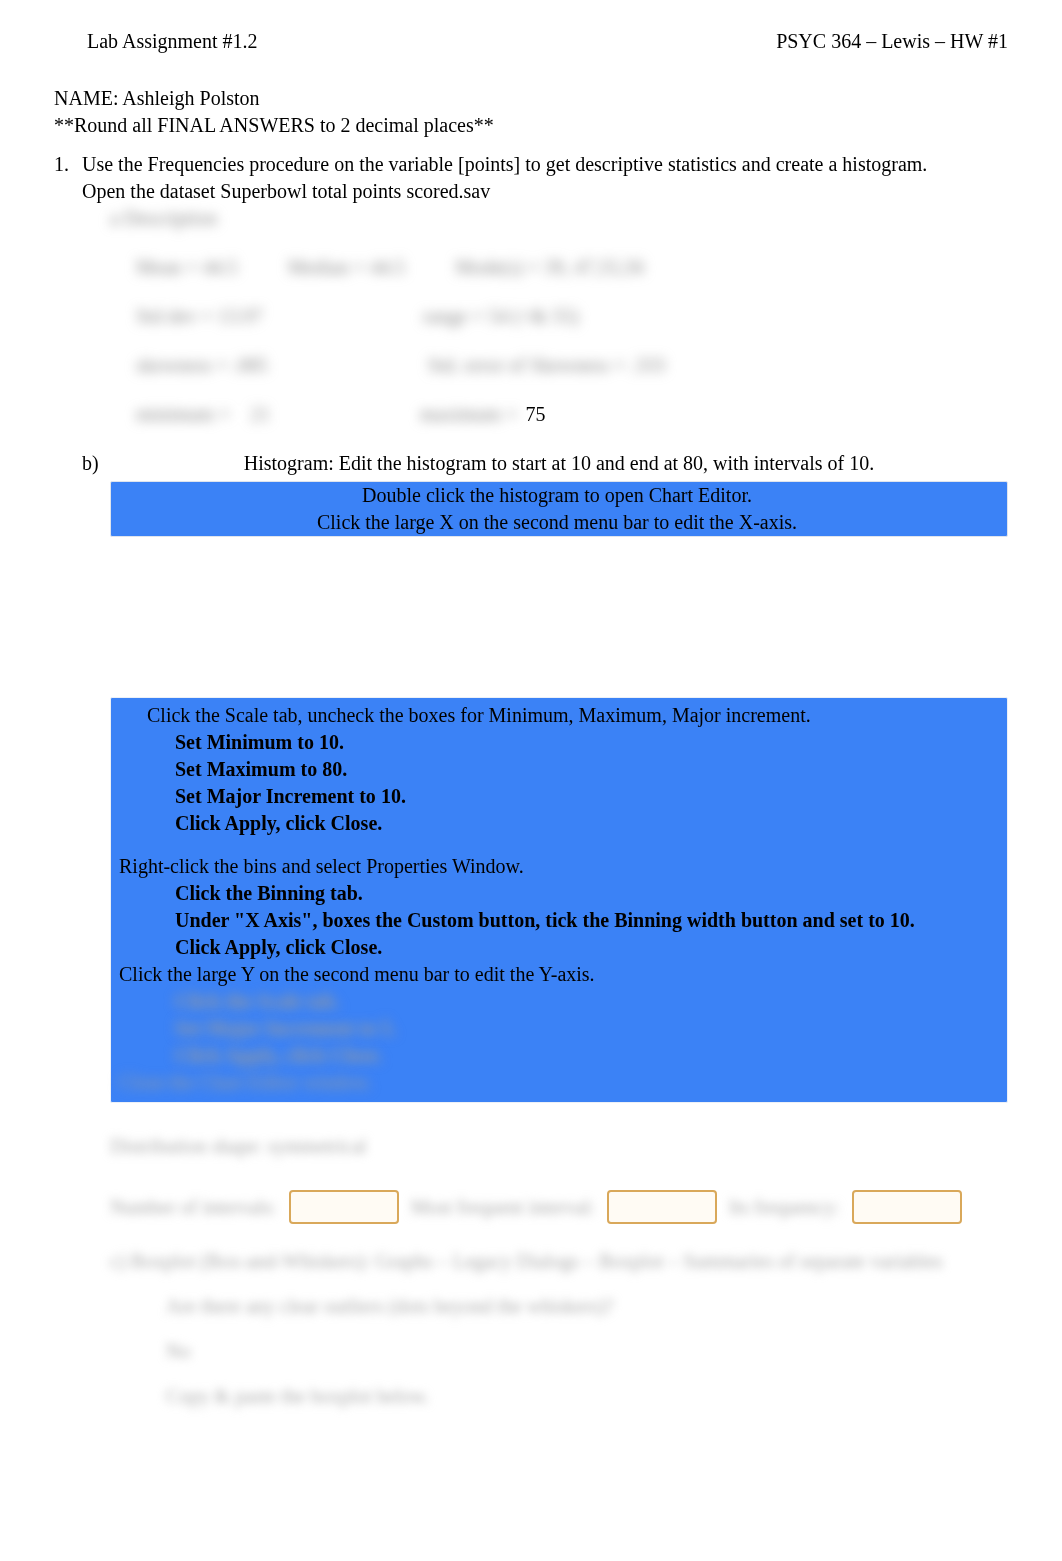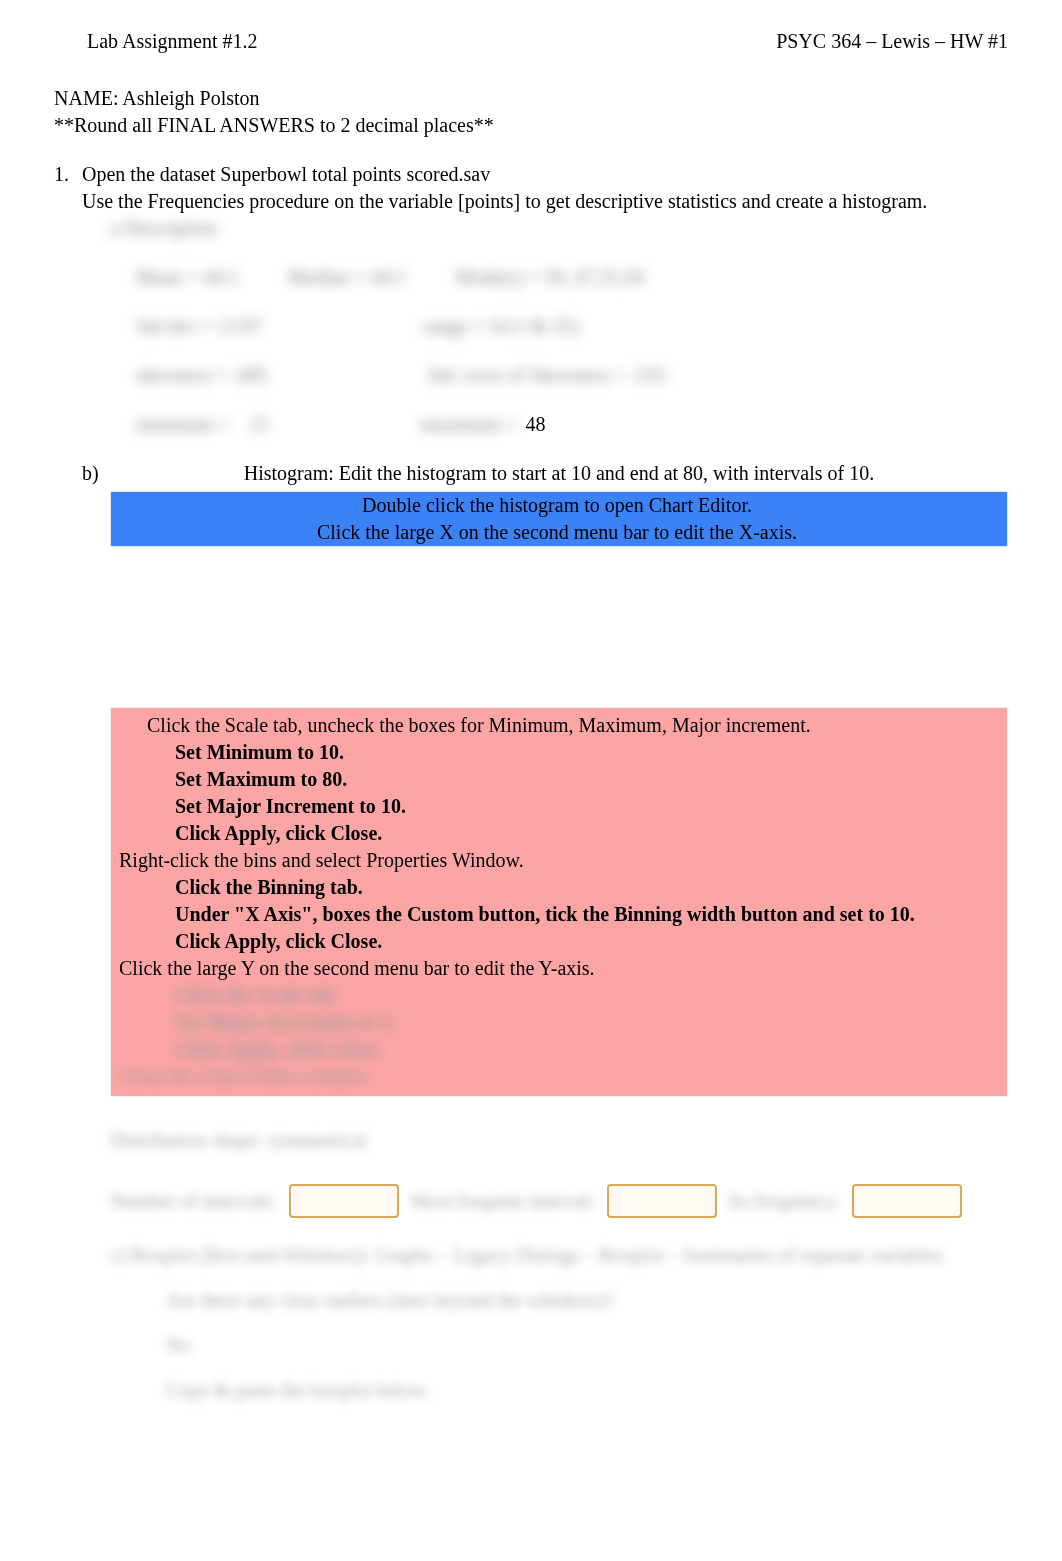--- a/index.html
+++ b/index.html
@@ -17,21 +17,21 @@
       padding: 28px 54px 40px 54px;
       position: relative;
     }
     .header-row {
       display: flex;
       justify-content: space-between;
       margin-bottom: 30px;
       margin-left: 33px;
     }
     .name-row { }
-    .round-row { margin-bottom: 22px; }
+    .round-row { margin-bottom: 12px; }
     .q1 { display: flex; }
     .qnum { width: 28px; flex-shrink: 0; }
     .qbody { flex: 1; }
     .indent-a { padding-left: 28px; }
     .obscured {
       filter: blur(6px);
       color: #888;
       user-select: none;
     }
     .obscured-light {
@@ -57,29 +57,29 @@
       border: 1px solid #dfe4ed;
       border-radius: 2px;
       padding: 0 4px 0 0;
       margin-top: 4px;
     }
     .gap { height: 120px; }
     .section2 {
       padding: 0 54px 40px 54px;
     }
     .highlight-box2 {
-      background: #fca5a5;
+      background: #3b82f6;
       border: 1px solid #ecf0f7;
       border-radius: 2px;
       padding: 4px 8px 6px 8px;
       margin-top: 0;
     }
     .indent1 { padding-left: 28px; }
     .indent2 { padding-left: 56px; font-weight: bold; }
-    .rc { margin-top: 0; }
+    .rc { margin-top: 16px; }
     .obscured-block {
       filter: blur(6px);
       color: #999;
       user-select: none;
     }
     .dist-shape { margin: 30px 0 30px 56px; }
     .fill-row {
       display: flex;
       align-items: center;
       gap: 12px;
@@ -107,24 +107,24 @@
   </div>
 
   <div class="name-row">NAME: Ashleigh Polston</div>
 
   <div class="round-row">**Round all FINAL ANSWERS to 2 decimal places**</div>
 
   <div class="q1">
     <div class="qnum">1.</div>
     <div class="qbody">
       <div>
+        <span>Use the </span><span>Frequencies</span><span> procedure on the variable </span><span>[points]</span><span> to get </span><span>descriptive statistics</span><span> and create a </span><span>histogram</span><span>.</span>
+      </div>
+      <div>
         <span>Open the dataset </span><span>Superbowl total points scored.sav</span>
-      </div>
-      <div>
-        <span>Use the </span><span>Frequencies</span><span> procedure on the variable </span><span>[points]</span><span> to get </span><span>descriptive statistics</span><span> and create a </span><span>histogram</span><span>.</span>
       </div>
 
       <div class="indent-a obscured">a Description</div>
 
       <div class="stats-block">
         <div class="stats-row">
           <div class="stat-item obscured">Mean = 44.5</div>
           <div class="stat-item obscured">Median = 44.5</div>
           <div class="stat-item obscured">Mode(s) = 39, 47,55,56</div>
         </div>
@@ -133,21 +133,21 @@
           <div class="stat-item obscured" style="margin-left:110px;">range = 54 (&lt;&amp; 55)</div>
         </div>
         <div class="stats-row">
           <div class="stat-item obscured">skewness = .085</div>
           <div class="stat-item obscured" style="margin-left:110px;">Std. error of Skewness = .333</div>
         </div>
         <div class="stats-row">
           <div class="stat-item obscured">minimum = &nbsp;&nbsp; 21</div>
           <div class="stat-item" style="margin-left:100px;">
             <span class="obscured">maximum = </span>
-            <span>48</span>
+            <span>75</span>
           </div>
         </div>
       </div>
 
       <div class="sub-b">
         <div class="sub-b-label">b)</div>
         <div class="sub-b-body">
           <div>Histogram: Edit the histogram to start at 10 and end at 80, with intervals of 10.</div>
           <div class="highlight-box1">
             <div>

